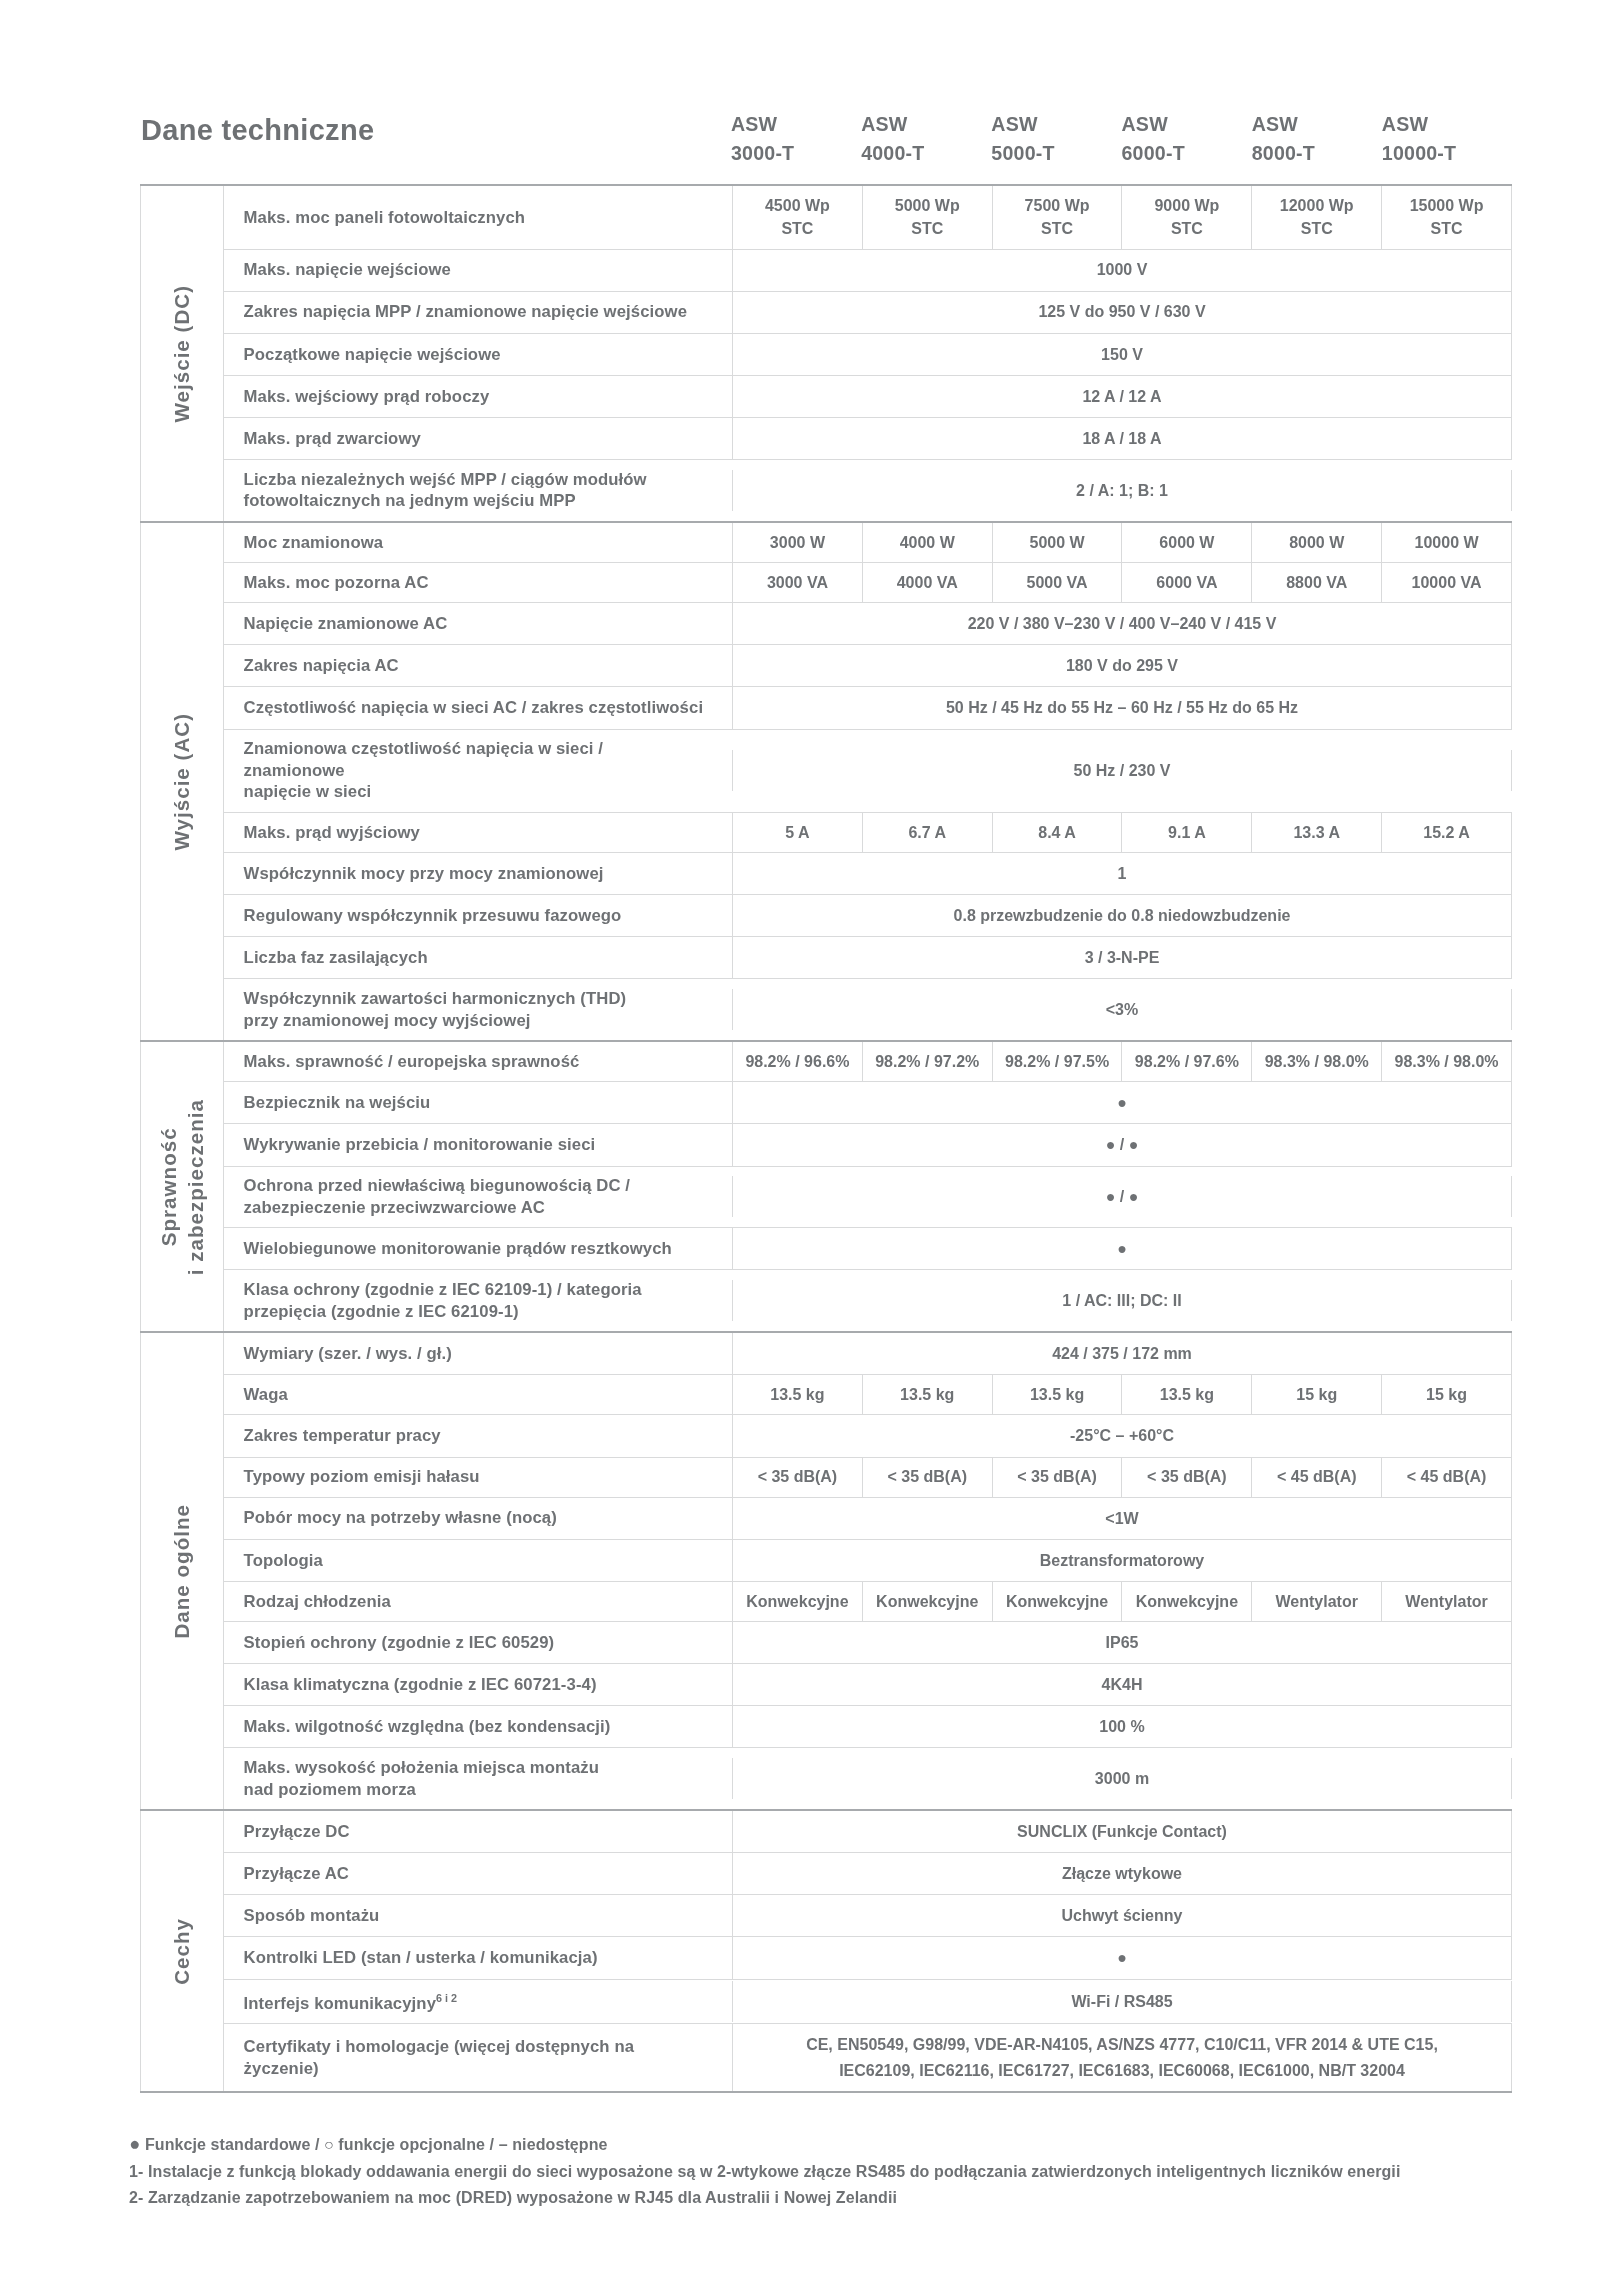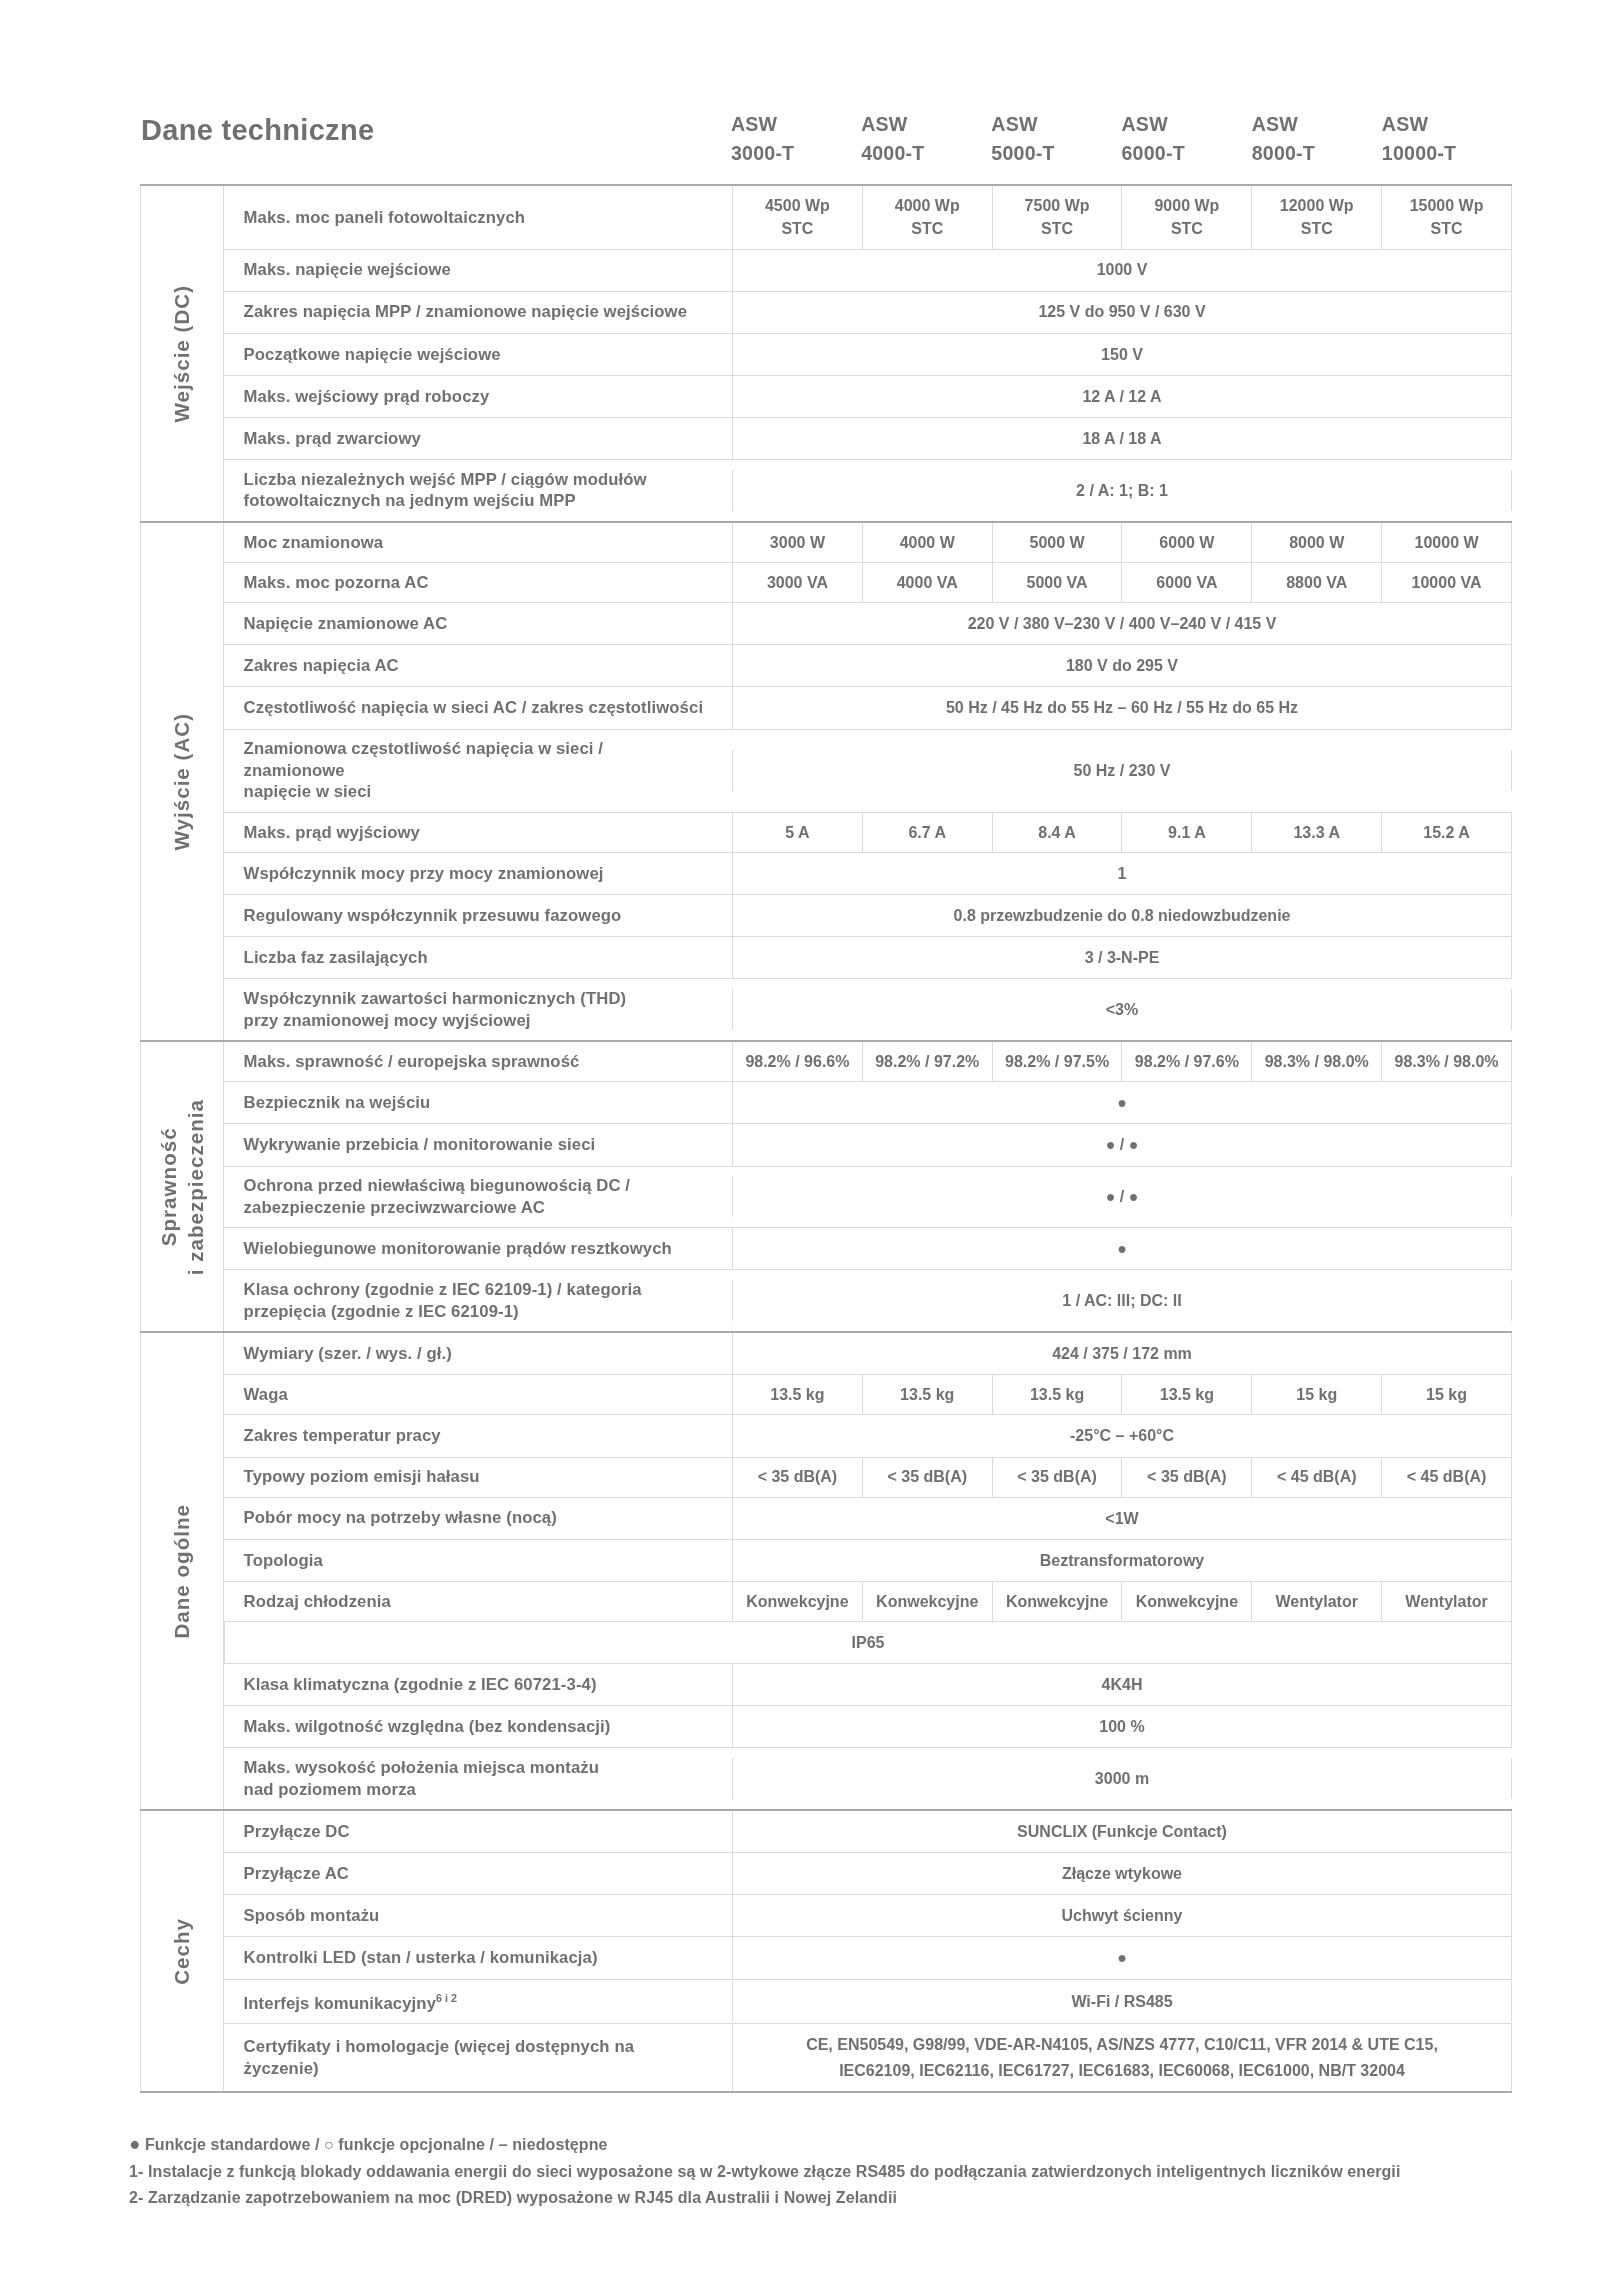--- a/index.html
+++ b/index.html
@@ -104,21 +104,21 @@
       <div class="section">
         <div class="section-col">
           <div class="vtext">Wejście (DC)</div>
         </div>
         <div class="rows">
           <div class="row">
             <div class="row-label">Maks. moc paneli fotowoltaicznych</div>
             <div class="cells">
               <div class="cell">4500 Wp
 STC</div>
-              <div class="cell">4000 Wp
+              <div class="cell">5000 Wp
 STC</div>
               <div class="cell">7500 Wp
 STC</div>
               <div class="cell">9000 Wp
 STC</div>
               <div class="cell">12000 Wp
 STC</div>
               <div class="cell">15000 Wp
 STC</div>
             </div>
@@ -359,20 +359,21 @@
             <div class="cells">
               <div class="cell">Konwekcyjne</div>
               <div class="cell">Konwekcyjne</div>
               <div class="cell">Konwekcyjne</div>
               <div class="cell">Konwekcyjne</div>
               <div class="cell">Wentylator</div>
               <div class="cell">Wentylator</div>
             </div>
           </div>
           <div class="row">
+            <div class="row-label">Stopień ochrony (zgodnie z IEC 60529)</div>
             <div class="cells">
               <div class="cell span">IP65</div>
             </div>
           </div>
           <div class="row">
             <div class="row-label">Klasa klimatyczna (zgodnie z IEC 60721-3-4)</div>
             <div class="cells">
               <div class="cell span">4K4H</div>
             </div>
           </div>

